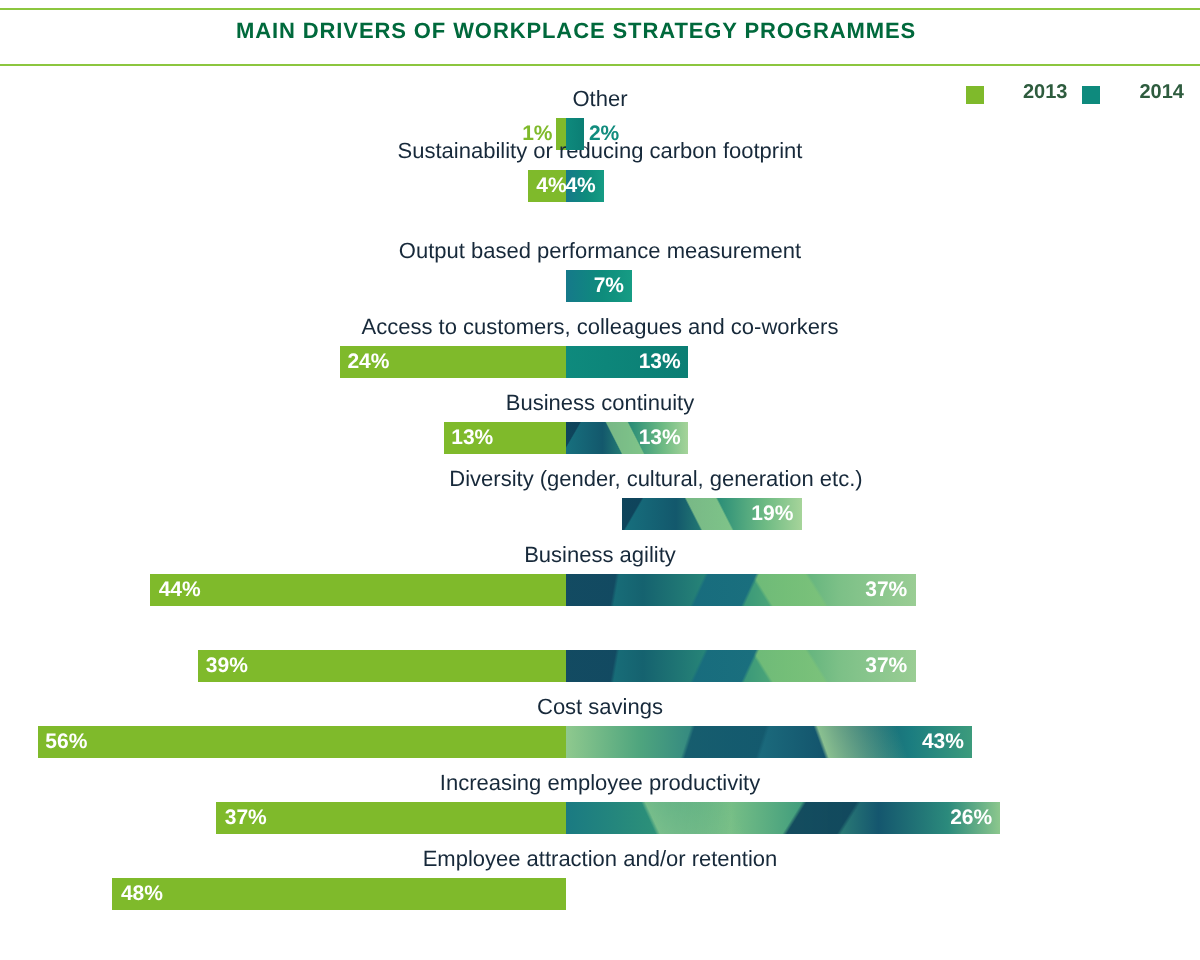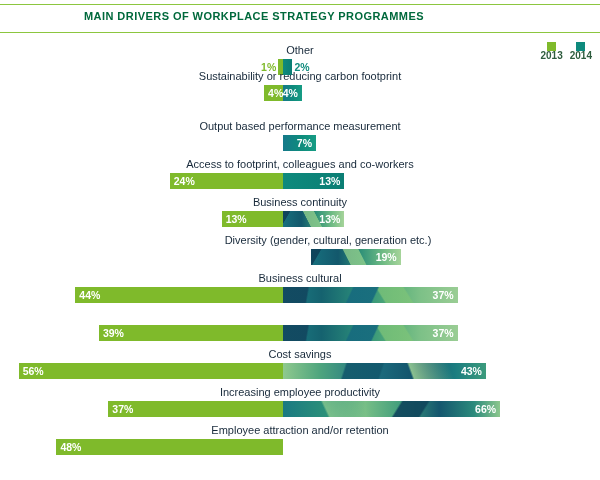--- a/index.html
+++ b/index.html
@@ -23,29 +23,30 @@
   .rule-top{top:4px;}
   .rule-bottom{top:32px;}
   .chart-title{
     position:absolute;left:0;top:10px;width:508px;
     text-align:center;
     font-size:11px;font-weight:bold;
     letter-spacing:.45px;
     color:#00693C;
     font-family:"Liberation Sans", sans-serif;
     white-space:nowrap;
+    padding-left:34px;
   }
 
   
   .legend{
     position:absolute;right:8px;top:42px;
     display:flex;align-items:center;gap:7px;
     font-size:10px;color:#2E5C3E;font-weight:bold;
   }
-  .legend-item{display:flex;align-items:center;gap:0;flex-direction:column;}
+  .legend-item{display:flex;align-items:center;gap:20px;}
   .legend-swatch{width:9px;height:9px;display:block;}
   .legend-label{line-height:1;}
 
   
   .plot{
     position:absolute;left:0;top:38px;width:600px;height:442px;
   }
   .row{
     position:absolute;left:0;width:600px;height:38px;
   }
@@ -170,21 +171,21 @@
       <div class="row" style="top: 80px;">
         <div class="row-label">Output based performance measurement</div>
         <div class="bars">
           <div class="bar bar-right" style="width: 33.04px; left: 283px;">
             <span class="tex tex-small"></span>
             <span class="bar-value">7%</span>
           </div>
         </div>
       </div>
       <div class="row" style="top: 118px;">
-        <div class="row-label">Access to footprint, colleagues and co-workers</div>
+        <div class="row-label">Access to customers, colleagues and co-workers</div>
         <div class="bars">
           <div class="bar bar-left" style="width: 113.28px; left: 169.72px;">
             <span class="bar-value">24%</span>
           </div>
           <div class="bar bar-right" style="width: 61.36px; left: 283px;">
             <span class="tex tex-flat"></span>
             <span class="bar-value">13%</span>
           </div>
         </div>
       </div>
@@ -203,21 +204,21 @@
       <div class="row" style="top: 194px; margin-left: 28px;">
         <div class="row-label">Diversity (gender, cultural, generation etc.)</div>
         <div class="bars">
           <div class="bar bar-right" style="width: 89.68px; left: 283px;">
             <span class="tex tex-b"></span>
             <span class="bar-value">19%</span>
           </div>
         </div>
       </div>
       <div class="row" style="top: 232px;">
-        <div class="row-label">Business cultural</div>
+        <div class="row-label">Business agility</div>
         <div class="bars">
           <div class="bar bar-left" style="width: 207.68px; left: 75.32px;">
             <span class="bar-value">44%</span>
           </div>
           <div class="bar bar-right" style="width: 174.64px; left: 283px;">
             <span class="tex tex"></span>
             <span class="bar-value">37%</span>
           </div>
         </div>
       </div>
@@ -245,21 +246,21 @@
         </div>
       </div>
       <div class="row" style="top: 346px;">
         <div class="row-label">Increasing employee productivity</div>
         <div class="bars">
           <div class="bar bar-left" style="width: 174.64px; left: 108.36px;">
             <span class="bar-value">37%</span>
           </div>
           <div class="bar bar-right" style="width: 217.12px; left: 283px;">
             <span class="tex tex-d"></span>
-            <span class="bar-value">66%</span>
+            <span class="bar-value">26%</span>
           </div>
         </div>
       </div>
       <div class="row" style="top: 384px;">
         <div class="row-label">Employee attraction and/or retention</div>
         <div class="bars">
           <div class="bar bar-left" style="width: 226.56px; left: 56.44px;">
             <span class="bar-value">48%</span>
           </div>
         </div>

